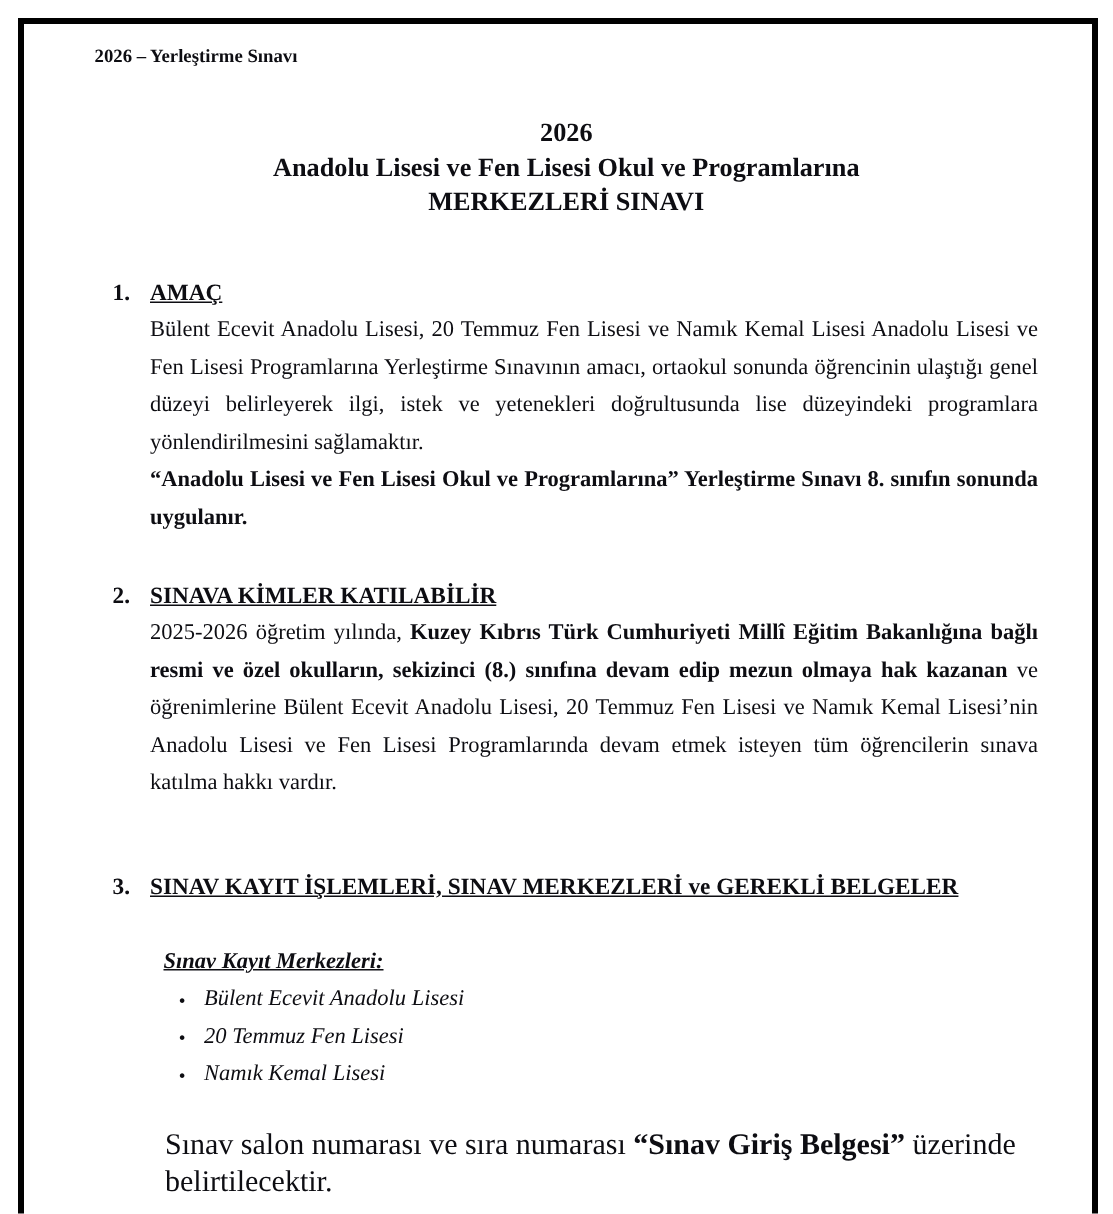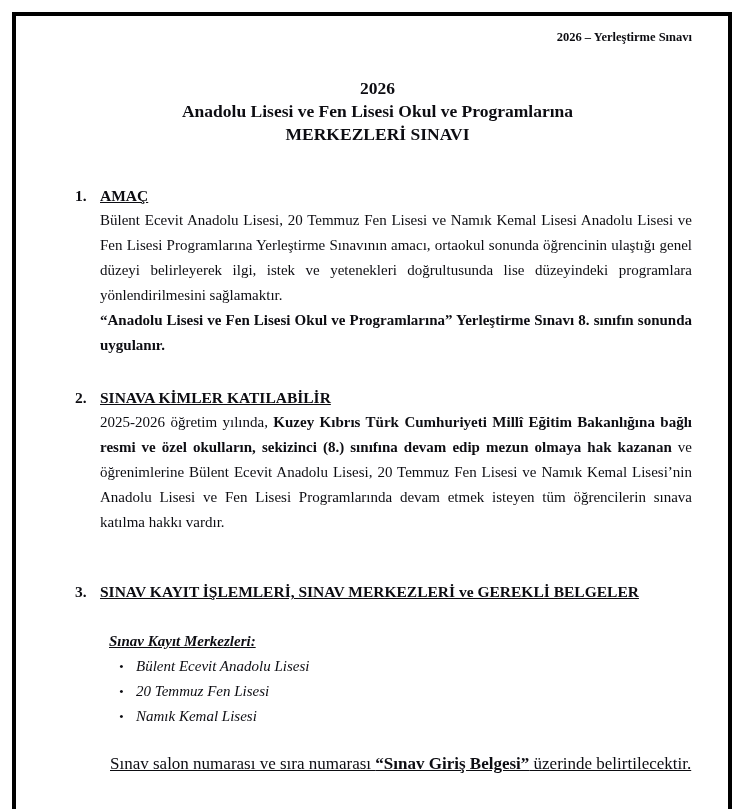--- a/index.html
+++ b/index.html
@@ -25,21 +25,20 @@
     box-sizing: border-box;
     background: #fff;
   }
   .content {
     padding: 13px 36px 0 47px;
   }
   .running-header {
     font-size: 12.5px;
     line-height: 16px;
     font-weight: bold;
-    text-align: right;
   }
   .title-block {
     margin-top: 32px;
     text-align: center;
     font-weight: bold;
     font-size: 17.5px;
     line-height: 23px;
   }
   .section {
     margin: 0;
@@ -90,23 +89,22 @@
   .bullet-row .marker {
     width: 27px;
     flex: 0 0 27px;
     padding-left: 10px;
     box-sizing: border-box;
     font-size: 13px;
   }
   .salon-para {
     margin: 22px 0 0 47px;
     width: 594px;
-    font-size: 17px;
+    font-size: 20px;
     line-height: 25px;
-    text-decoration: underline;
   }
 </style>
 </head>
 <body>
 
 <div class="frame">
   <div class="content">
 
     <div class="running-header">2026 – Yerleştirme Sınavı</div>
 

